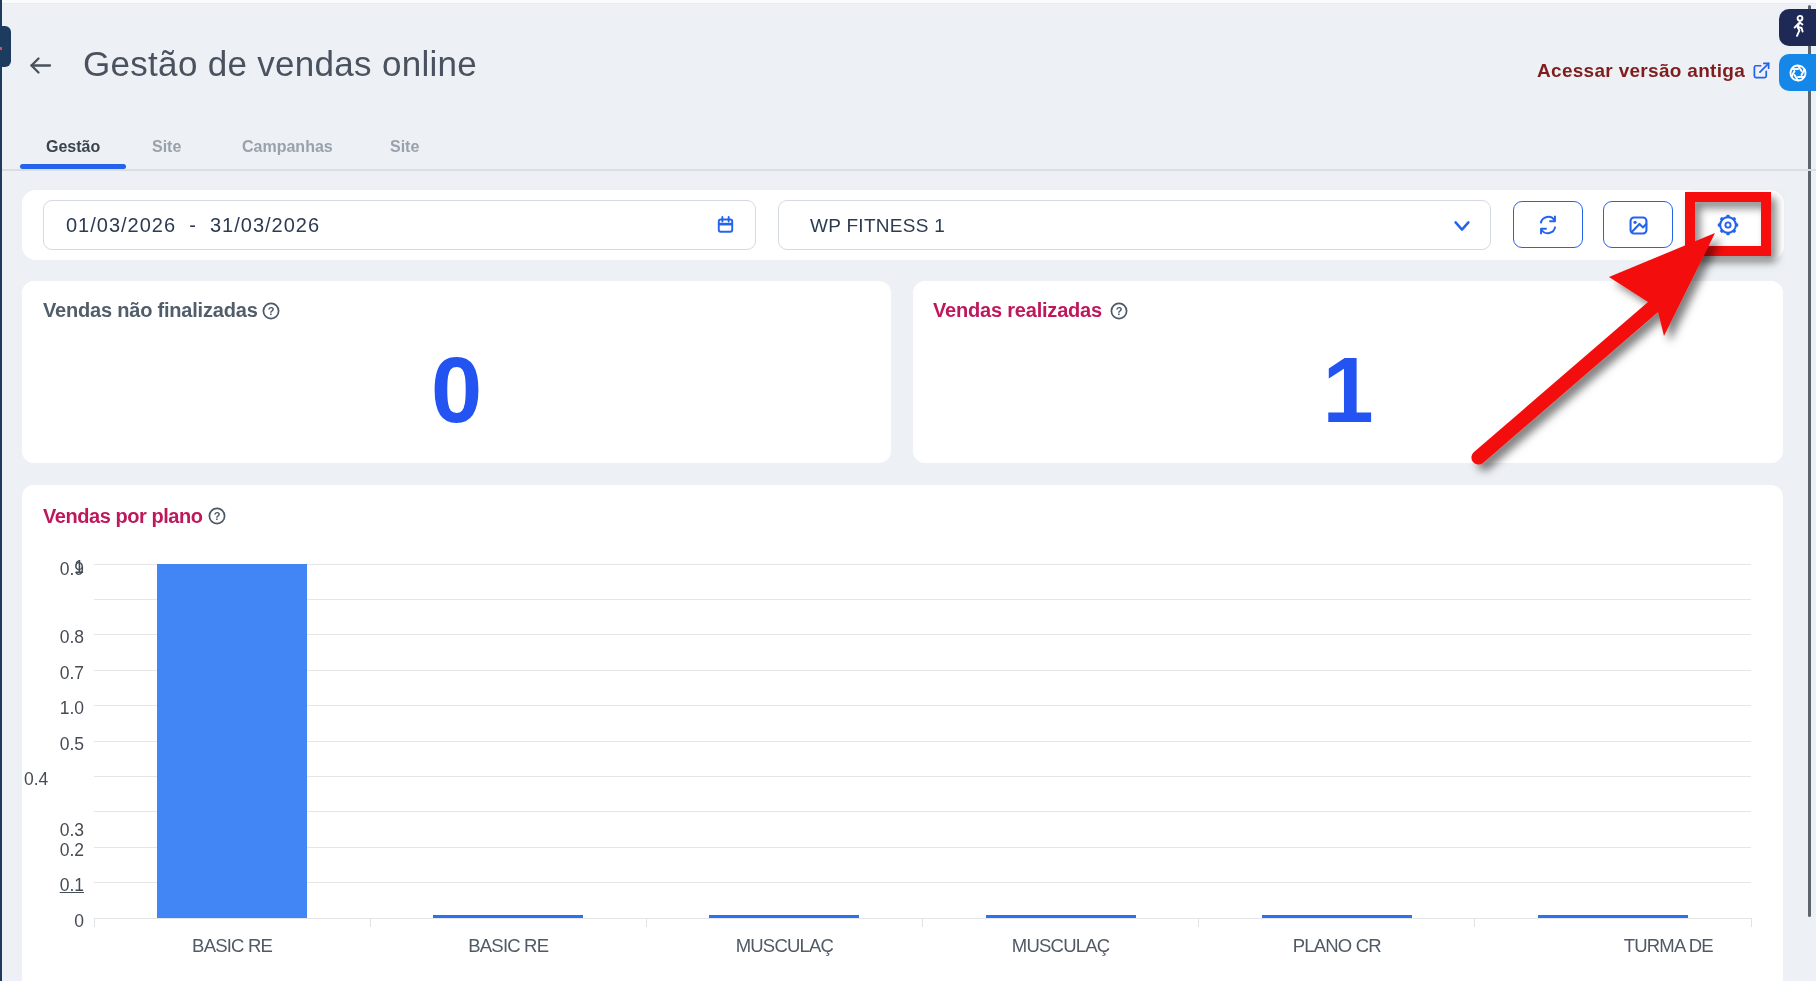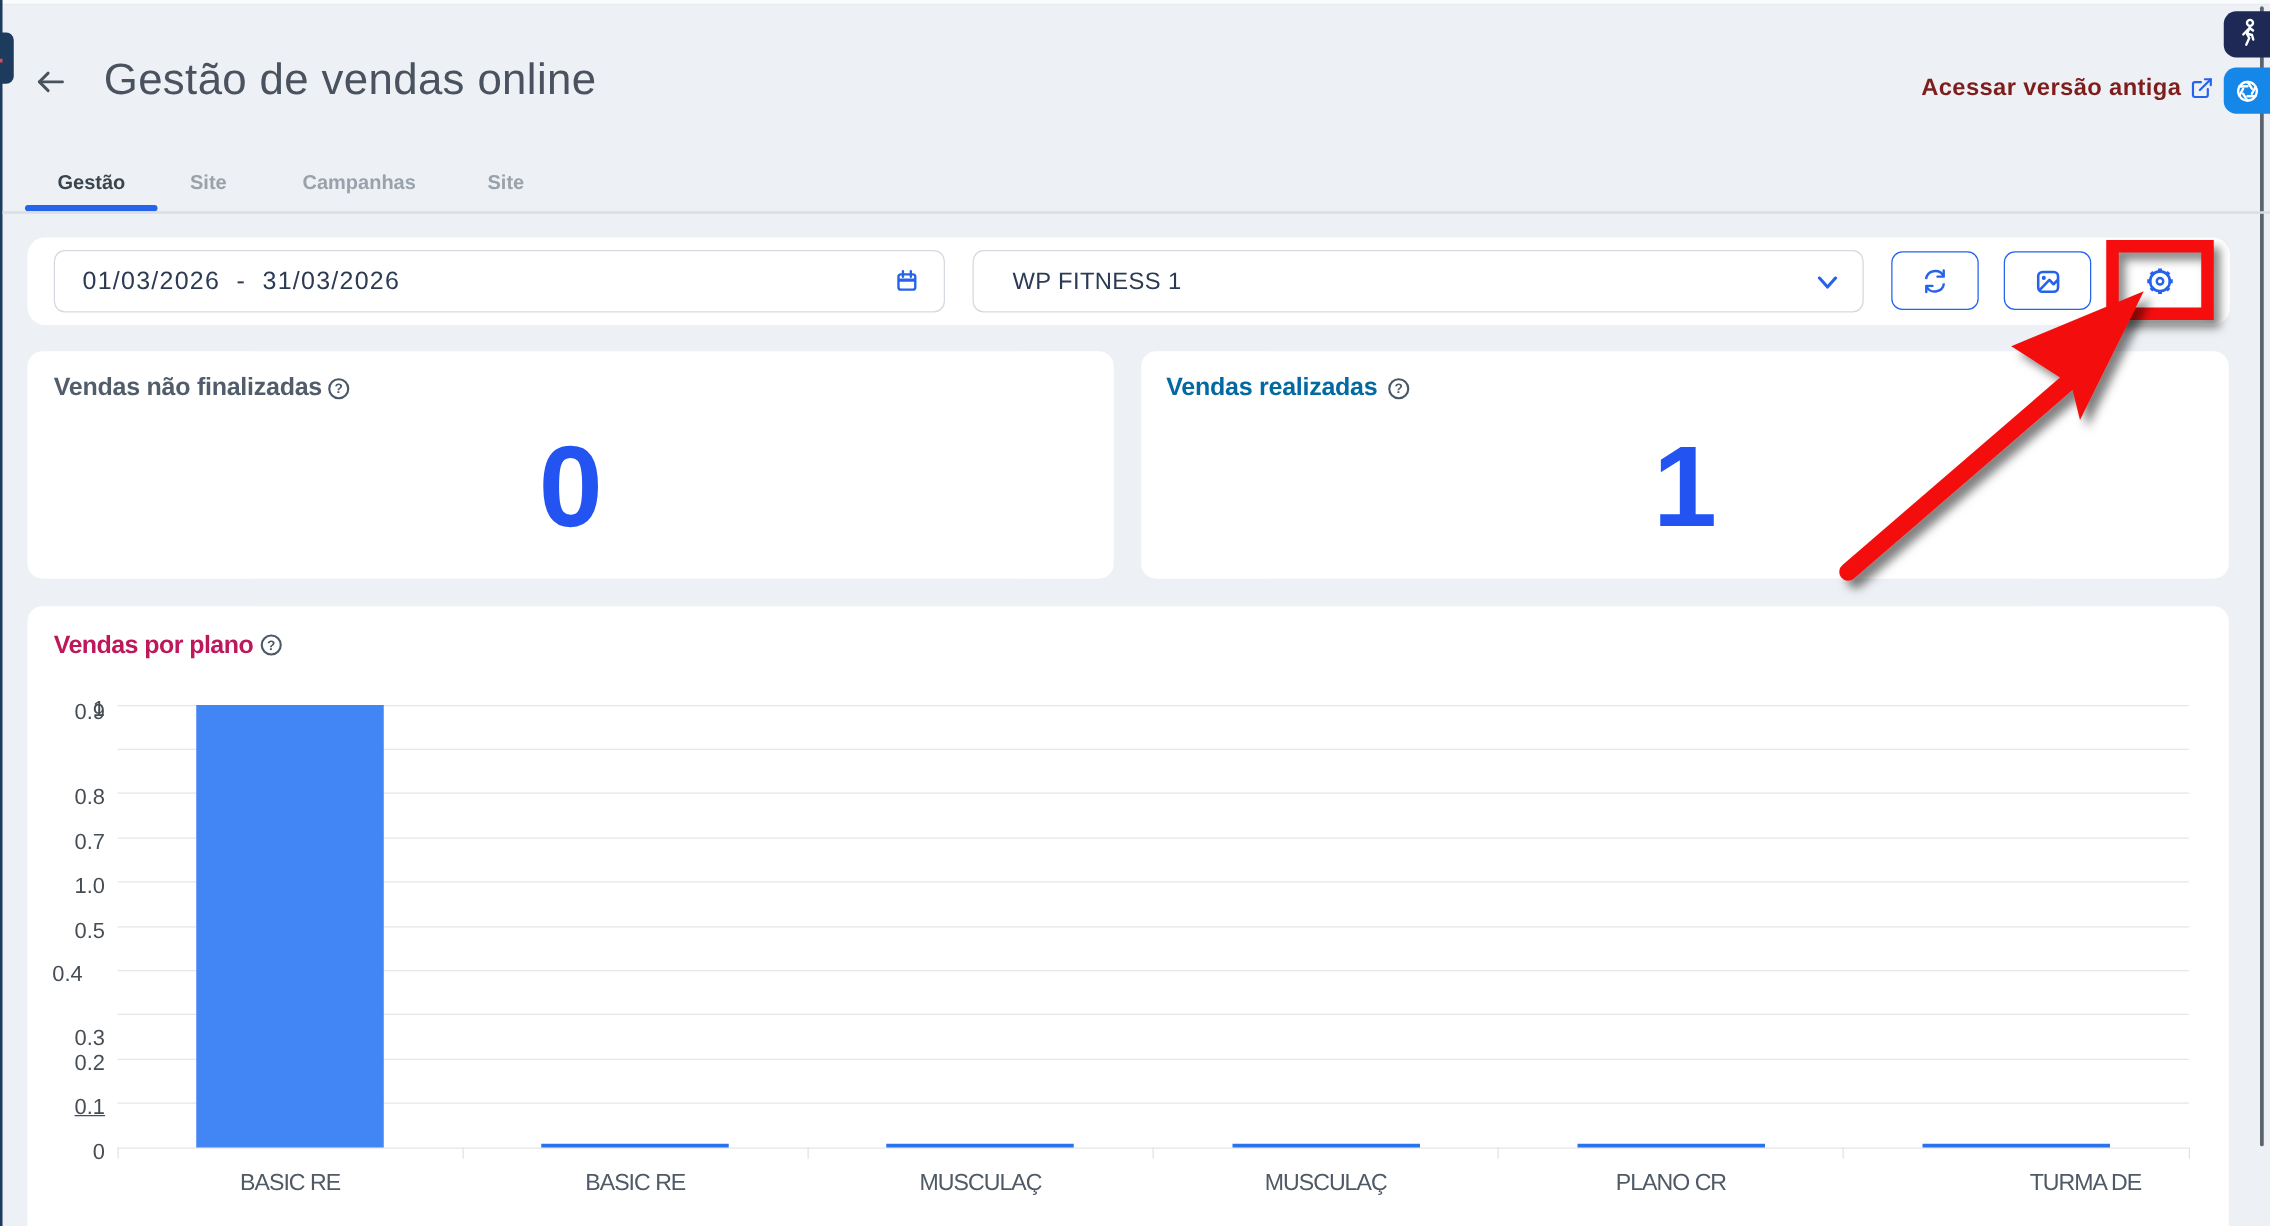--- a/index.html
+++ b/index.html
@@ -118,21 +118,21 @@
     </defs>
   </svg>
 
   <div class="abs" style="left:22px;top:281px;width:869px;height:182px;background:#fff;border-radius:12px;"></div>
   <div class="abs" style="left:913px;top:281px;width:870px;height:182px;background:#fff;border-radius:12px;"></div>
   <div class="abs" id="c1t" style="left:43px;top:299px;font-size:20px;font-weight:700;color:#515d6b;letter-spacing:-0.2px;">Vendas não finalizadas</div>
   <svg class="abs" style="left:262px;top:302px;" width="18" height="18" viewBox="0 0 18 18" fill="none" stroke="#4b5866">
     <circle cx="9" cy="9" r="7.6" stroke-width="1.7"></circle>
     <text x="9" y="12.8" text-anchor="middle" font-size="11" font-weight="700" fill="#4b5866" stroke="none" font-family="Liberation Sans, sans-serif">?</text>
   </svg>
-  <div class="abs" id="c2t" style="left:933px;top:299px;font-size:20px;font-weight:700;color:#0369a1;letter-spacing:-0.2px;">Vendas realizadas</div>
+  <div class="abs" id="c2t" style="left:933px;top:299px;font-size:20px;font-weight:700;color:#be185d;letter-spacing:-0.2px;">Vendas realizadas</div>
   <svg class="abs" style="left:1110px;top:302px;" width="18" height="18" viewBox="0 0 18 18" fill="none" stroke="#4b5866">
     <circle cx="9" cy="9" r="7.6" stroke-width="1.7"></circle>
     <text x="9" y="12.8" text-anchor="middle" font-size="11" font-weight="700" fill="#4b5866" stroke="none" font-family="Liberation Sans, sans-serif">?</text>
   </svg>
   <div class="abs" id="n0" style="left:22px;top:338px;width:869px;text-align:center;font-size:92px;font-weight:700;color:#2353f0;">0</div>
   <div class="abs" id="n1" style="left:913px;top:338px;width:870px;text-align:center;font-size:92px;font-weight:700;color:#2353f0;">1</div>
 
   <div class="abs" style="left:22px;top:485px;width:1761px;height:496px;background:#fff;border-radius:12px 12px 0 0;"></div>
   <div class="abs" id="cht" style="left:43px;top:505px;font-size:20px;font-weight:700;color:#be185d;letter-spacing:-0.45px;text-align:right;">Vendas por plano</div>
   <svg class="abs" style="left:208px;top:507px;" width="18" height="18" viewBox="0 0 18 18" fill="none" stroke="#4b5866">
@@ -142,21 +142,21 @@
   <div id="chart">
     <div class="abs" style="left:94px;top:917.5px;width:1657px;height:1px;background:#e6e6e6;"></div>
     <div class="abs" style="left:24px;top:910.5px;width:60px;text-align:right;font-size:17.5px;color:#454c54;">0</div>
     <div class="abs" style="left:94px;top:882.1px;width:1657px;height:1px;background:#e6e6e6;"></div>
     <div class="abs" style="left:24px;top:875.1px;width:60px;text-align:right;font-size:17.5px;color:#454c54;text-decoration:underline;">0.1</div>
     <div class="abs" style="left:94px;top:846.7px;width:1657px;height:1px;background:#e6e6e6;"></div>
     <div class="abs" style="left:24px;top:839.7px;width:60px;text-align:right;font-size:17.5px;color:#454c54;">0.2</div>
     <div class="abs" style="left:94px;top:811.3px;width:1657px;height:1px;background:#e6e6e6;"></div>
     <div class="abs" style="left:24px;top:804.3px;width:60px;text-align:right;font-size:17.5px;color:#454c54;margin-top:16px;">0.3</div>
     <div class="abs" style="left:94px;top:775.9px;width:1657px;height:1px;background:#e6e6e6;"></div>
-    <div class="abs" style="left:24px;top:768.9px;width:60px;text-align:center;font-size:17.5px;color:#454c54;">0.4</div>
+    <div class="abs" style="left:24px;top:768.9px;width:60px;text-align:left;font-size:17.5px;color:#454c54;">0.4</div>
     <div class="abs" style="left:94px;top:740.5px;width:1657px;height:1px;background:#e6e6e6;"></div>
     <div class="abs" style="left:24px;top:733.5px;width:60px;text-align:right;font-size:17.5px;color:#454c54;">0.5</div>
     <div class="abs" style="left:94px;top:705.1px;width:1657px;height:1px;background:#e6e6e6;"></div>
     <div class="abs" style="left:24px;top:698.1px;width:60px;text-align:right;font-size:17.5px;color:#454c54;">1.0</div>
     <div class="abs" style="left:94px;top:669.7px;width:1657px;height:1px;background:#e6e6e6;"></div>
     <div class="abs" style="left:24px;top:662.7px;width:60px;text-align:right;font-size:17.5px;color:#454c54;">0.7</div>
     <div class="abs" style="left:94px;top:634.3px;width:1657px;height:1px;background:#e6e6e6;"></div>
     <div class="abs" style="left:24px;top:627.3px;width:60px;text-align:right;font-size:17.5px;color:#454c54;">0.8</div>
     <div class="abs" style="left:94px;top:598.9px;width:1657px;height:1px;background:#e6e6e6;"></div>
     <div class="abs" style="left:24px;top:559px;width:60px;text-align:right;font-size:17.5px;color:#454c54;">0.9</div>

